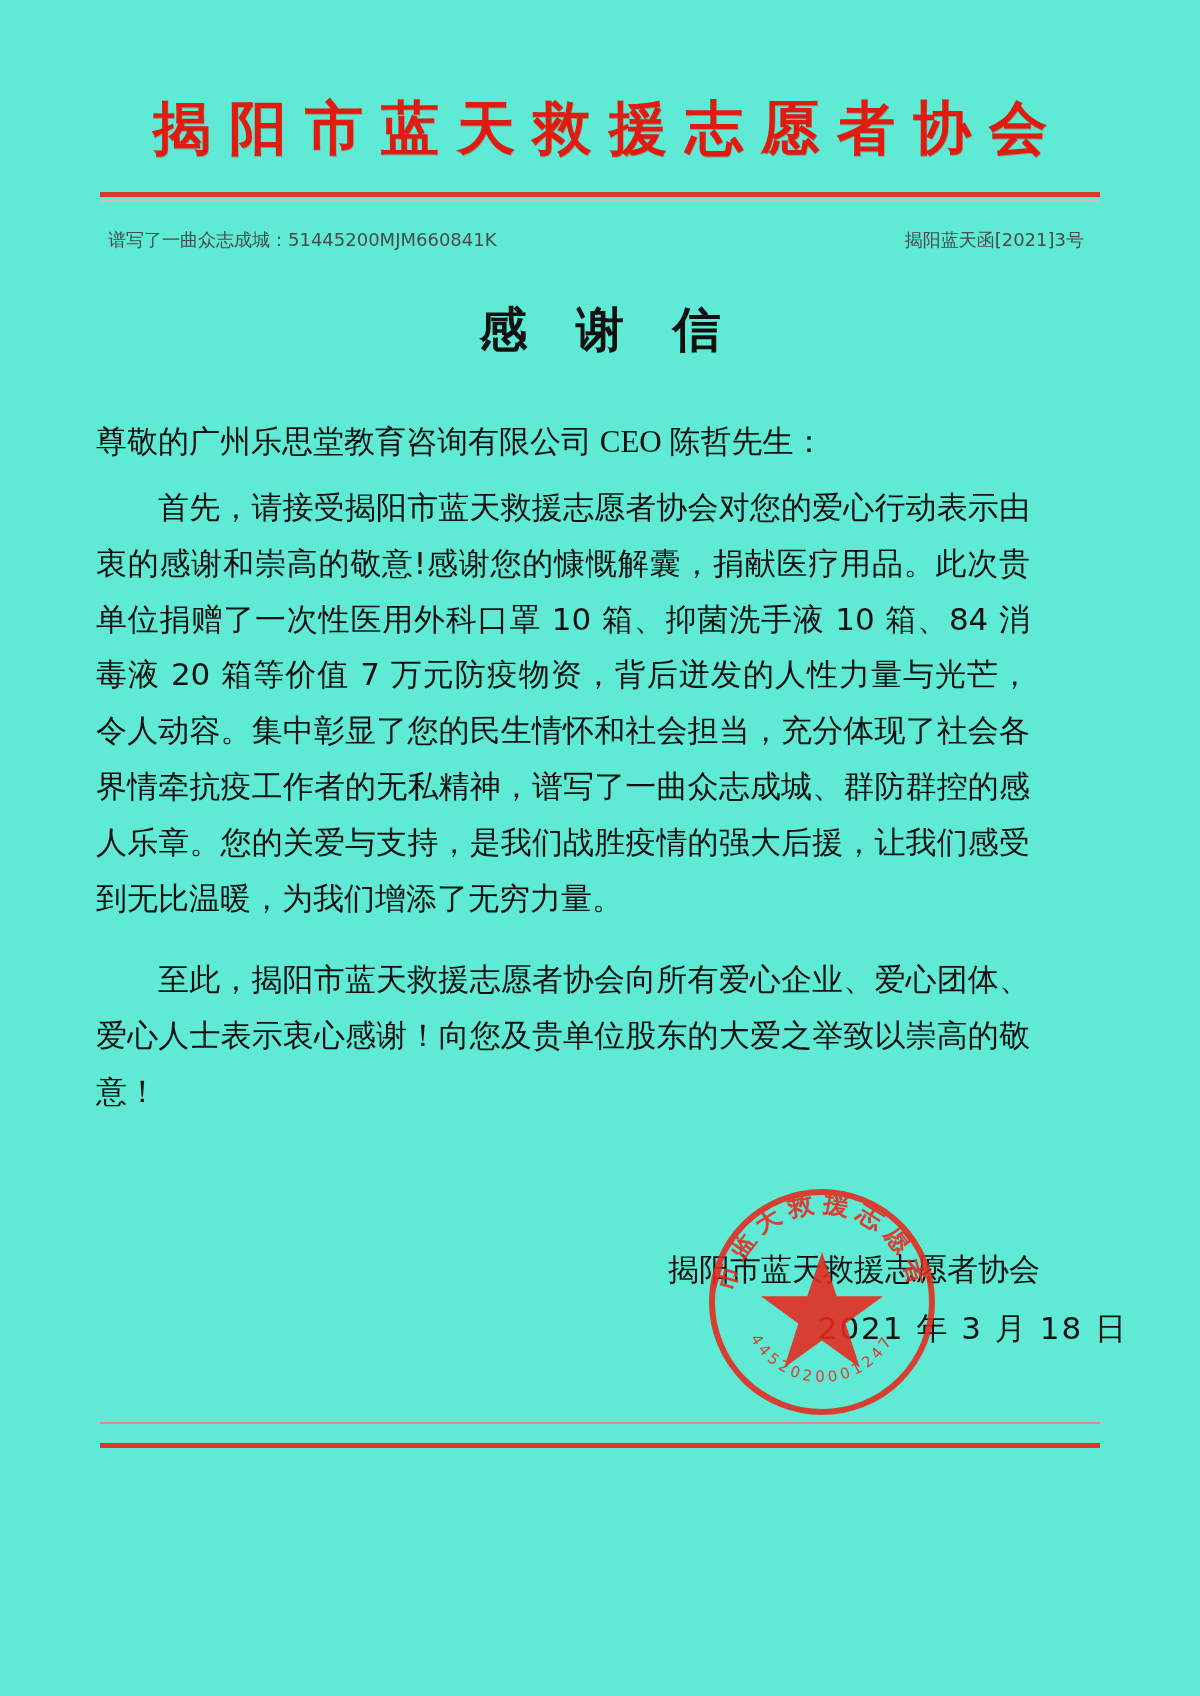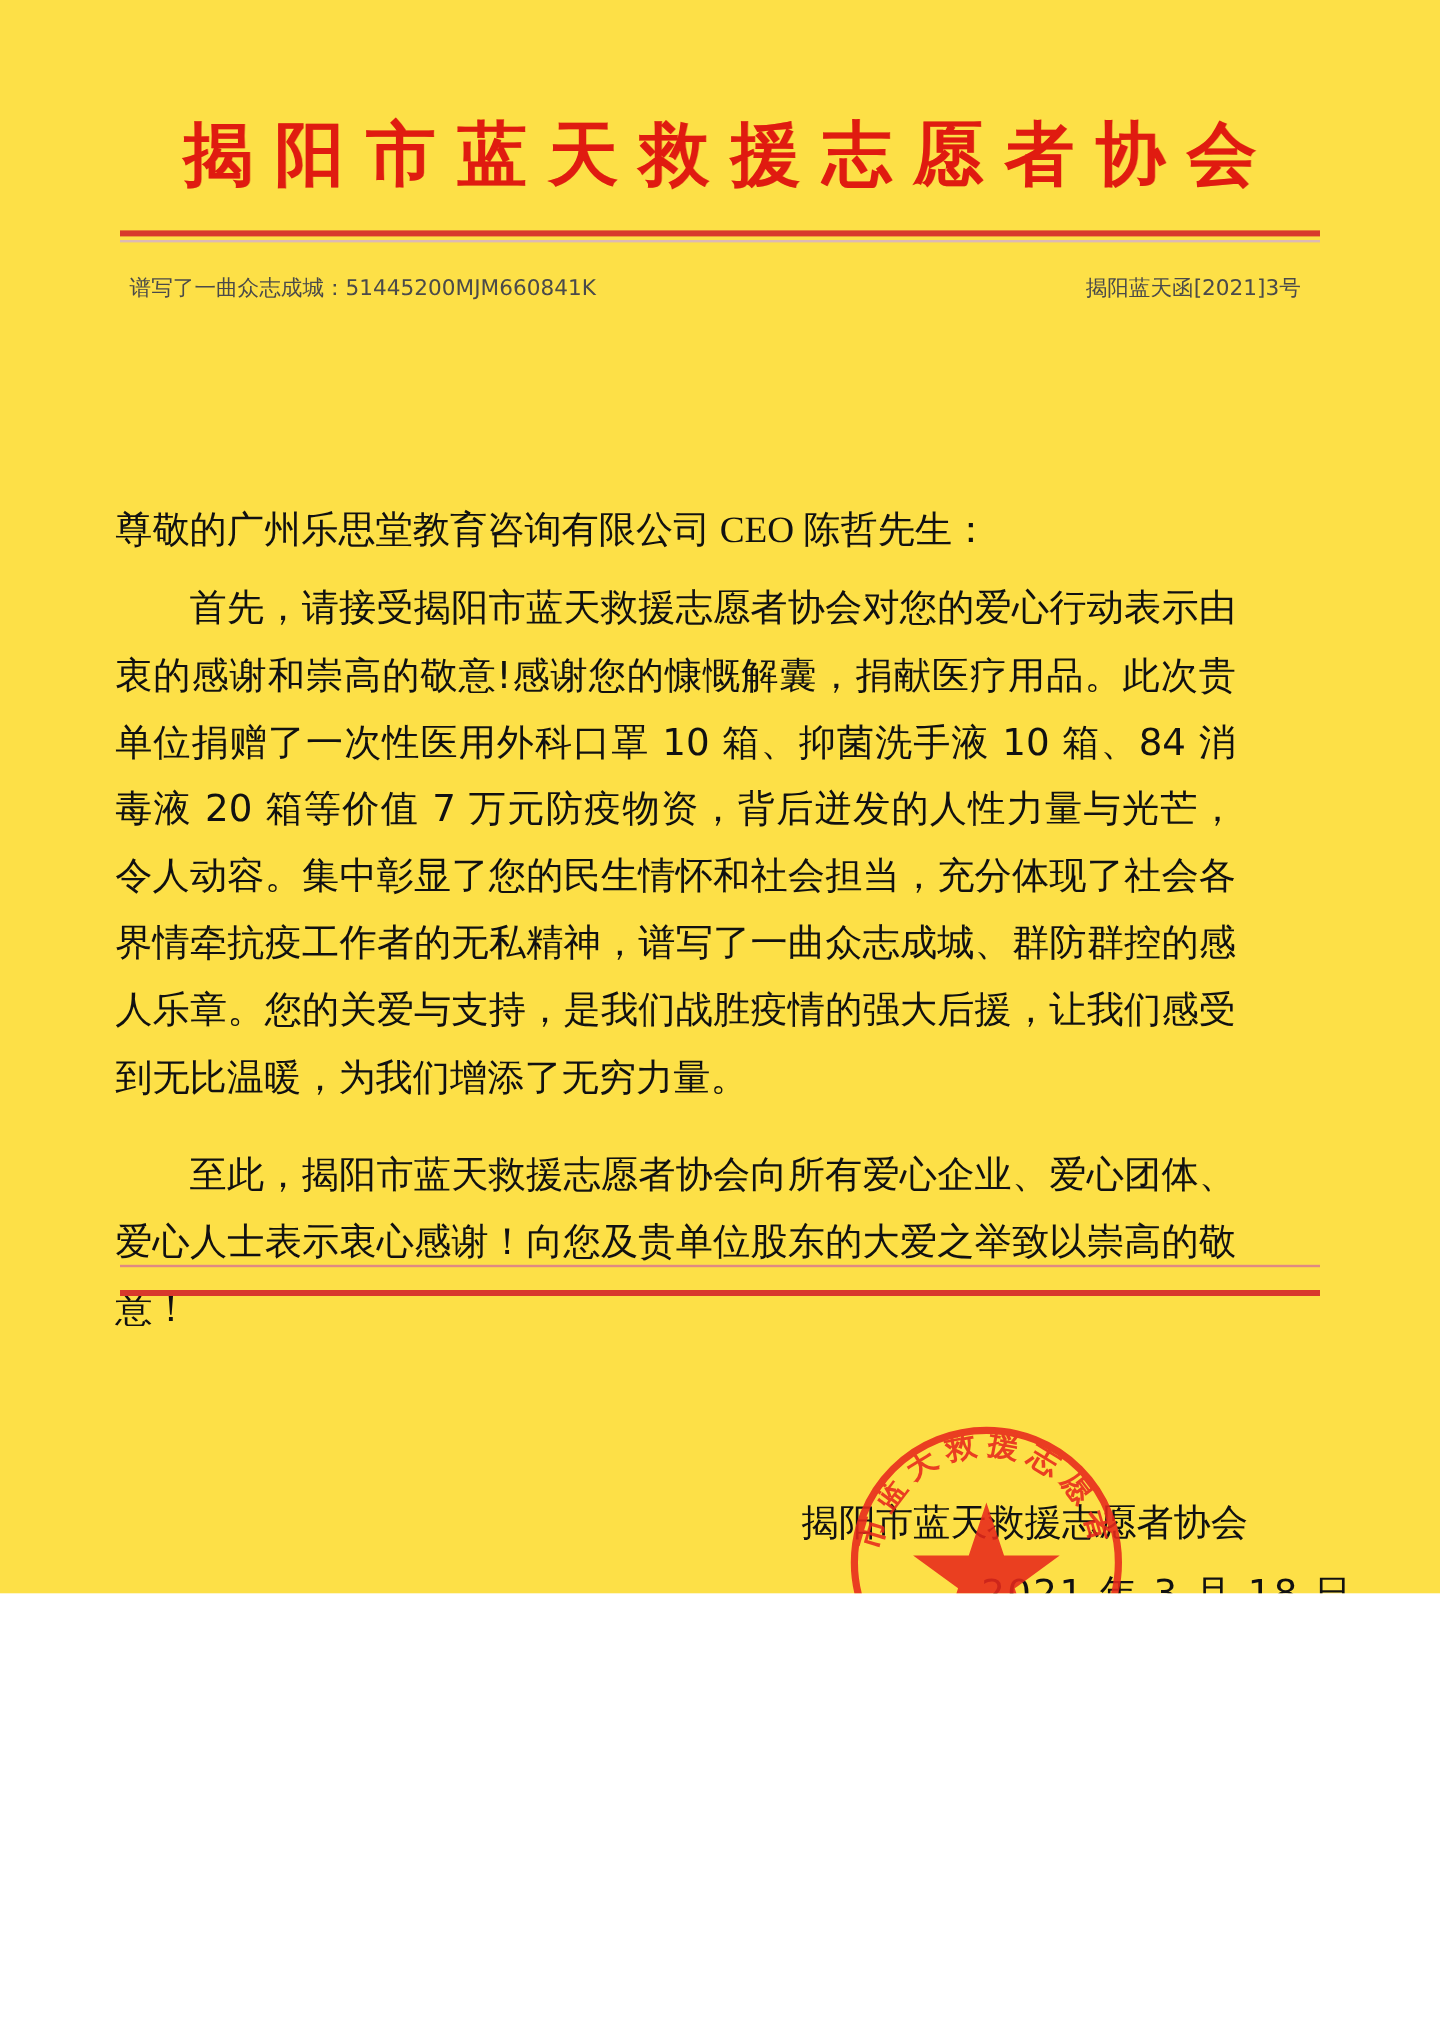--- a/index.html
+++ b/index.html
@@ -6,22 +6,22 @@
     margin: 0;
     padding: 0;
     background: #ffffff;
   }
   body {
     font-family: "DejaVu Sans", "Liberation Sans", sans-serif;
   }
   .page {
     position: relative;
     width: 1200px;
-    height: 1328px;
-    background: #fde047;
+    height: 1696px;
+    background: #5eead4;
     overflow: hidden;
     box-sizing: border-box;
   }
 
   
   .letterhead {
     position: absolute;
     top: 96px;
     left: 0;
     width: 1200px;
@@ -186,20 +186,21 @@
   </div>
 
   <div class="rule-top"></div>
   <div class="rule-top-thin"></div>
 
   <div class="meta-row">
     <div class="meta-left">谱写了一曲众志成城：51445200MJM660841K</div>
     <div class="meta-right">揭阳蓝天函[2021]3号</div>
   </div>
 
+  <div class="doc-title">感 谢 信</div>
 
   <div class="body-block">
     <div class="salutation">尊敬的广州乐思堂教育咨询有限公司 CEO 陈哲先生：</div>
     <p class="para">首先，请接受揭阳市蓝天救援志愿者协会对您的爱心行动表示由衷的感谢和崇高的敬意!感谢您的慷慨解囊，捐献医疗用品。此次贵单位捐赠了一次性医用外科口罩 10 箱、抑菌洗手液 10 箱、84 消毒液 20 箱等价值 7 万元防疫物资，背后迸发的人性力量与光芒，令人动容。集中彰显了您的民生情怀和社会担当，充分体现了社会各界情牵抗疫工作者的无私精神，谱写了一曲众志成城、群防群控的感人乐章。您的关爱与支持，是我们战胜疫情的强大后援，让我们感受到无比温暖，为我们增添了无穷力量。</p>
     <p class="para">至此，揭阳市蓝天救援志愿者协会向所有爱心企业、爱心团体、爱心人士表示衷心感谢！向您及贵单位股东的大爱之举致以崇高的敬意！</p>
   </div>
 
   <div class="sign-block">
     <div class="sign-line">揭阳市蓝天救援志愿者协会</div>
     <div class="date-line">2021 年 3 月 18 日</div>

